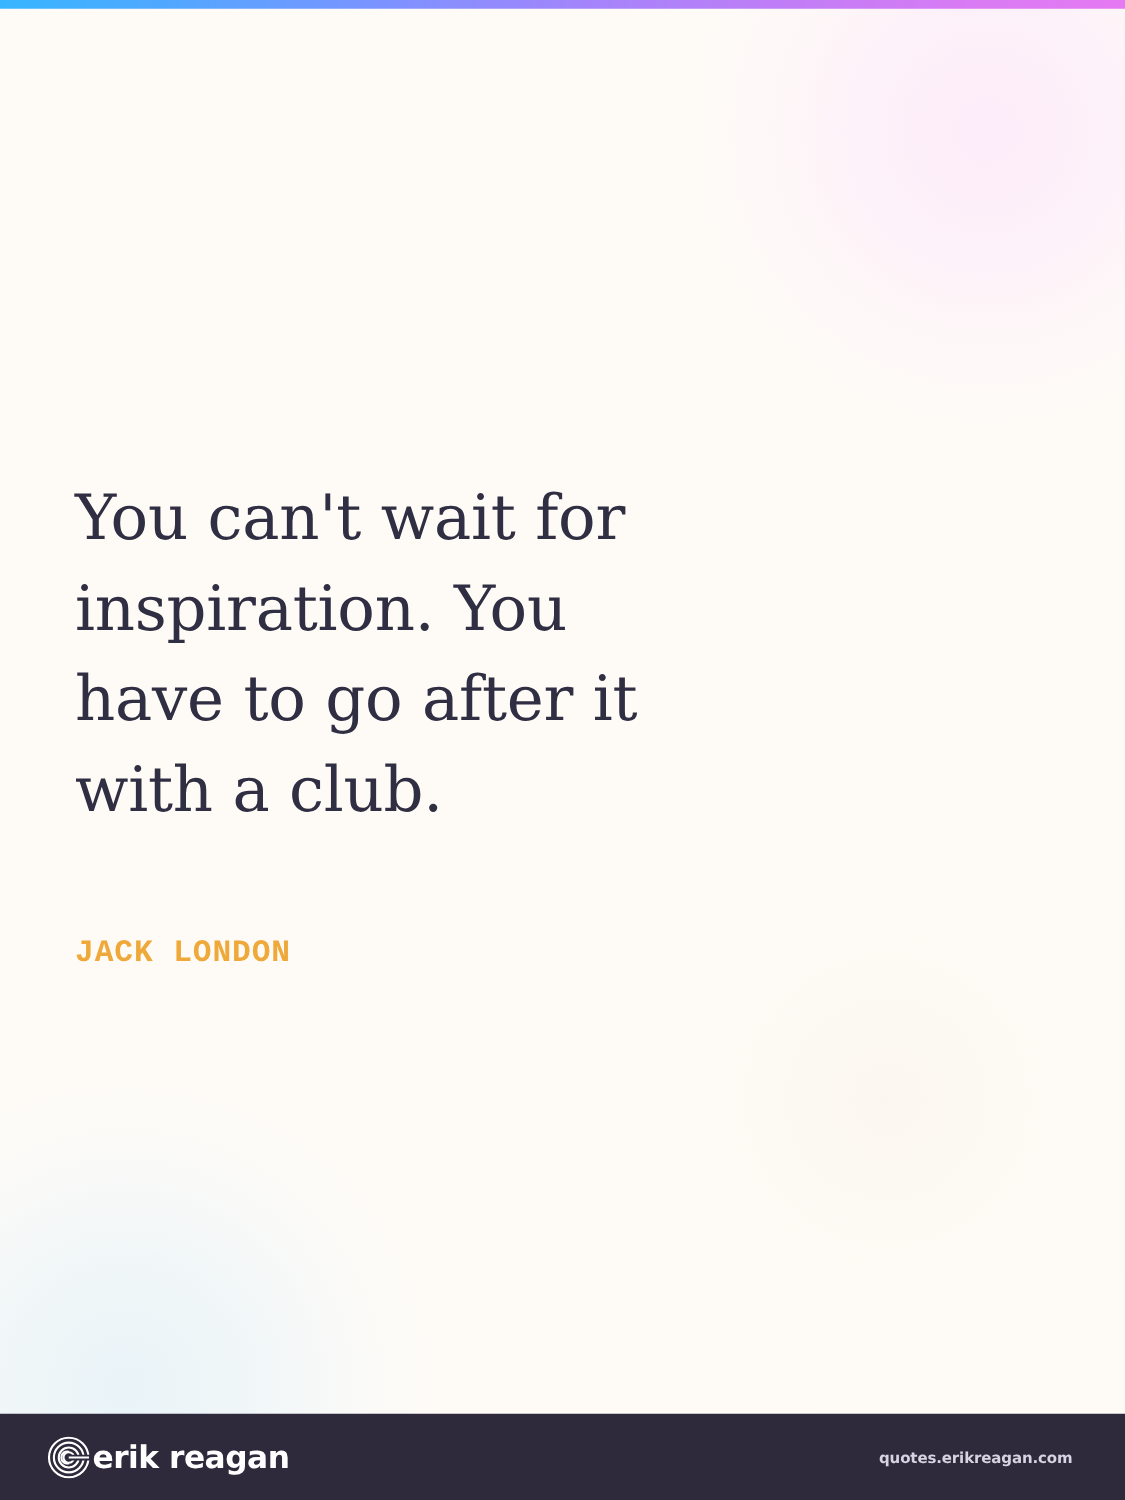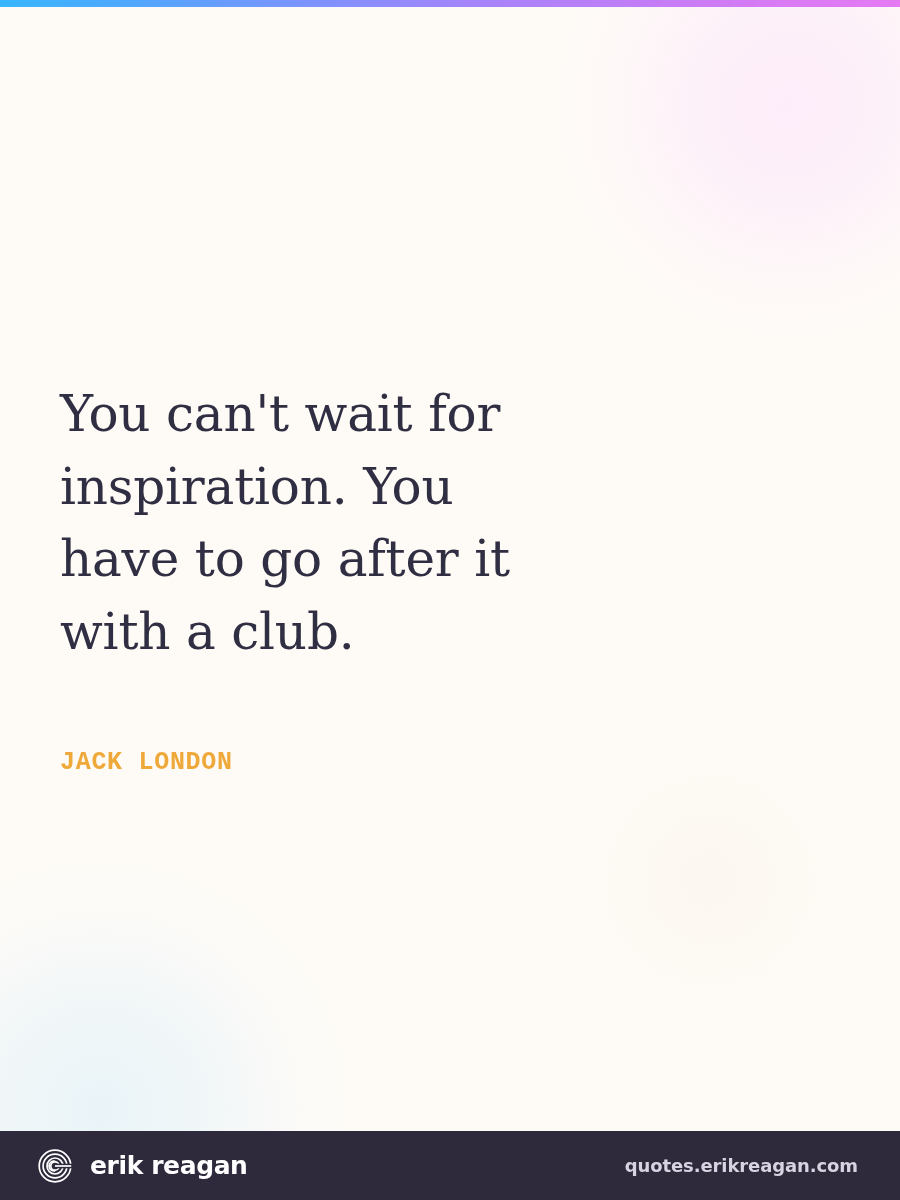--- a/index.html
+++ b/index.html
@@ -130,42 +130,42 @@
     display: flex;
     align-items: center;
     justify-content: space-between;
     padding: 0 42px 0 38px;
     z-index: 6;
   }
 
   .brand {
     display: flex;
     align-items: center;
-    gap: 18px;
+    gap: 2px;
   }
 
   .brand-mark {
     width: 34px;
     height: 34px;
     display: block;
     flex: 0 0 34px;
   }
 
   .brand-name {
     font-family: "DejaVu Sans", "Liberation Sans", sans-serif;
     font-size: 25px;
     font-weight: 700;
     letter-spacing: -0.4px;
     color: #FFFFFF;
     line-height: 1;
   }
 
   .site-url {
     font-family: "DejaVu Sans", "Liberation Sans", sans-serif;
-    font-size: 18px;
+    font-size: 12px;
     font-weight: 700;
     letter-spacing: -0.1px;
     color: #D7D3E0;
     line-height: 1;
   }
 </style>
 </head>
 <body>
 
 <div class="card">

